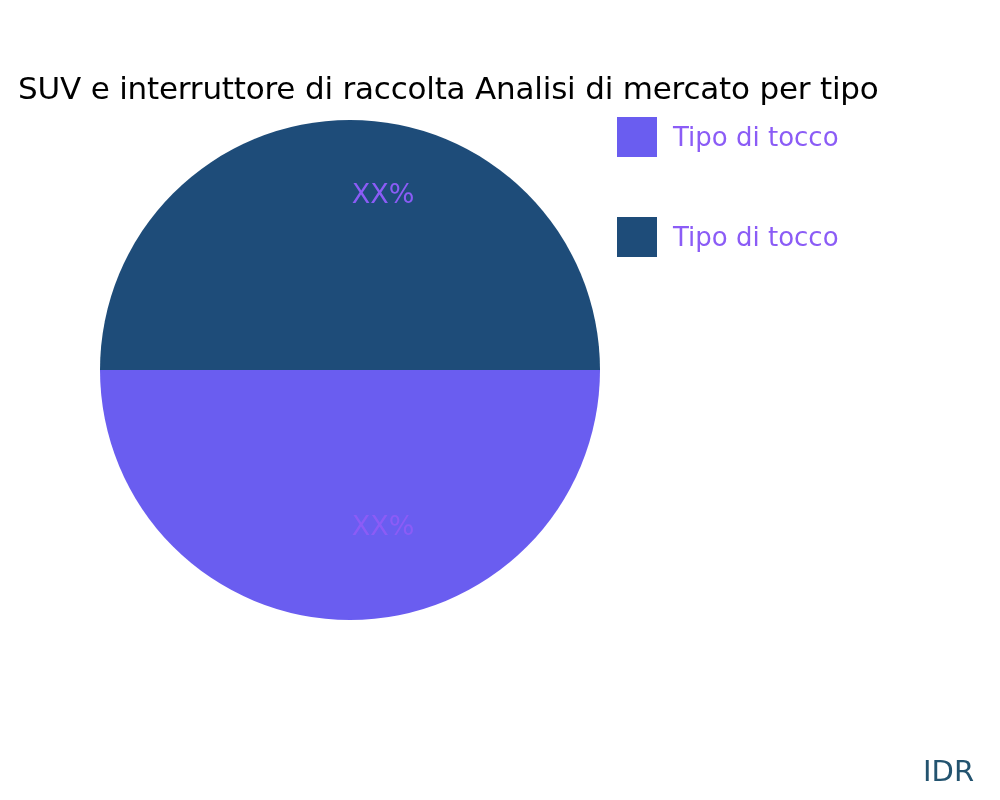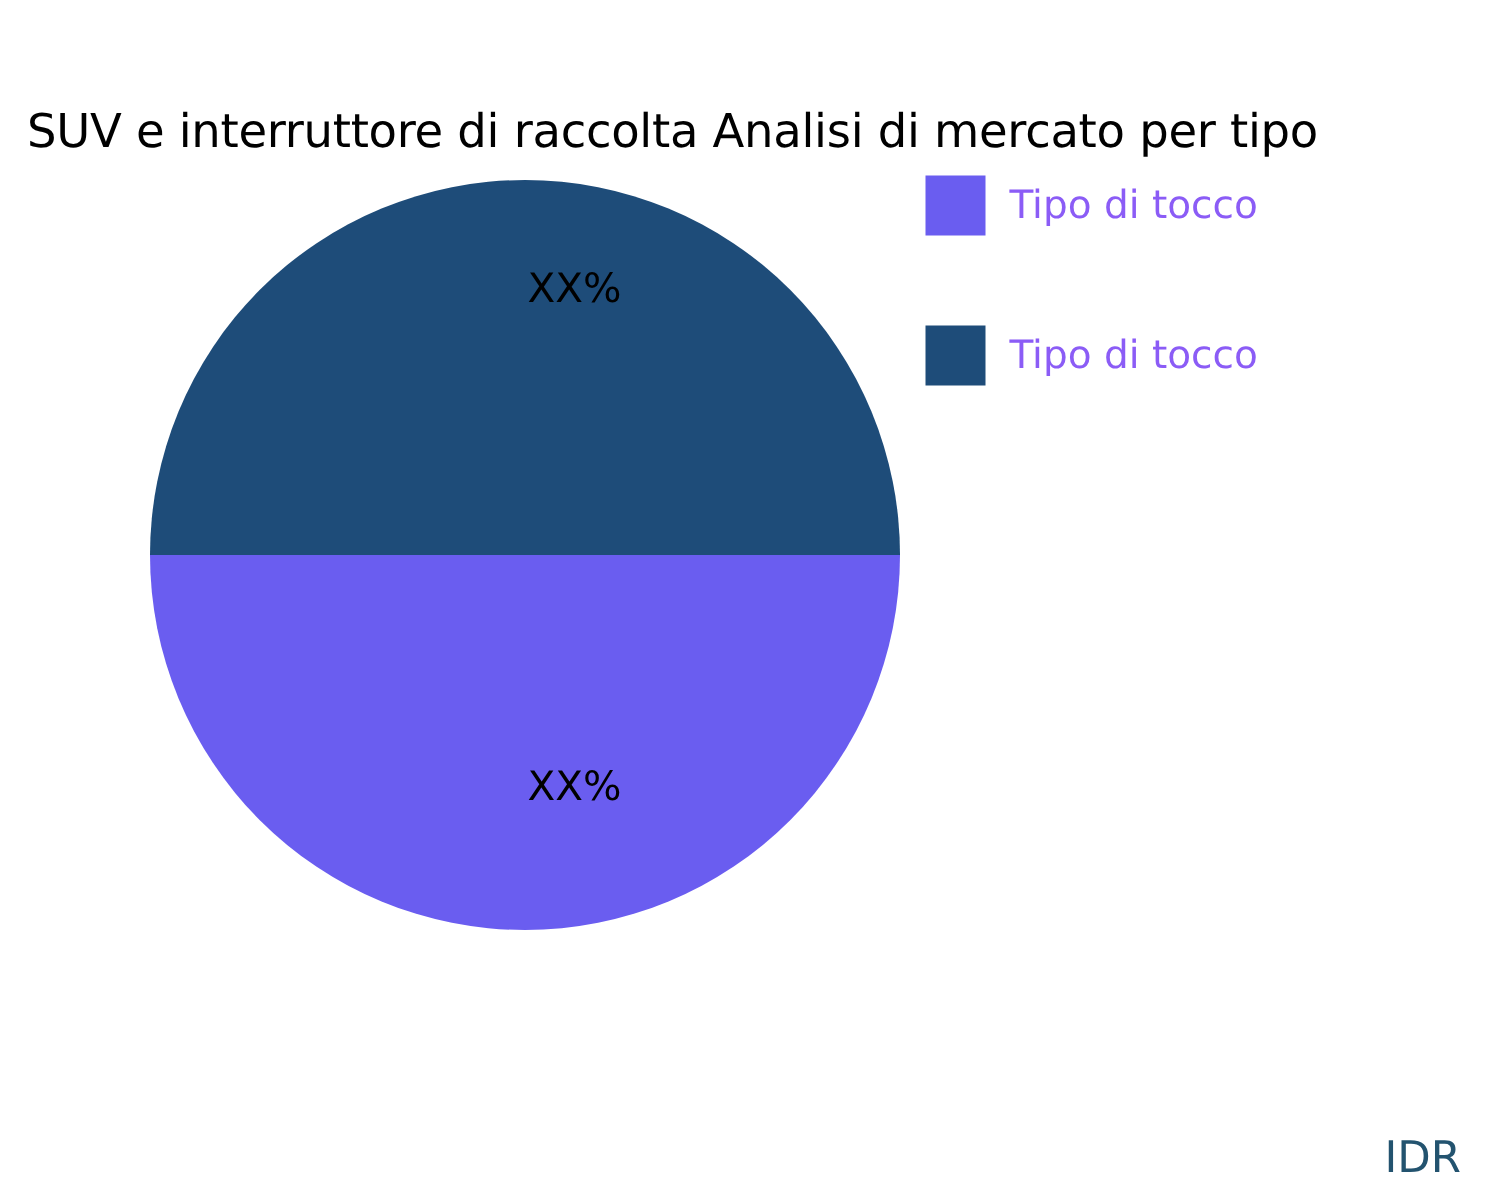--- a/index.html
+++ b/index.html
@@ -53,21 +53,21 @@
   #pie-svg {
     display: block;
     width: 500px;
     height: 501px;
   }
 
   .slice-label {
     position: absolute;
     font-size: 27px;
     line-height: 27px;
-    color: #000000;
+    color: #8b5cf6;
     white-space: nowrap;
     text-align: left;
     transform: translate(-50%, -50%);
   }
   #slice-label-0 { left: 383px; top: 525px; }  
   #slice-label-1 { left: 383px; top: 193px; }  
 
   
   #legend {
     position: absolute;

